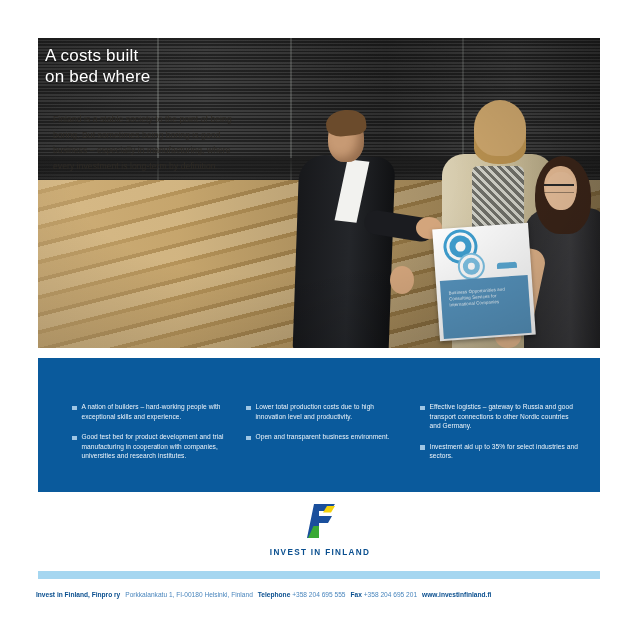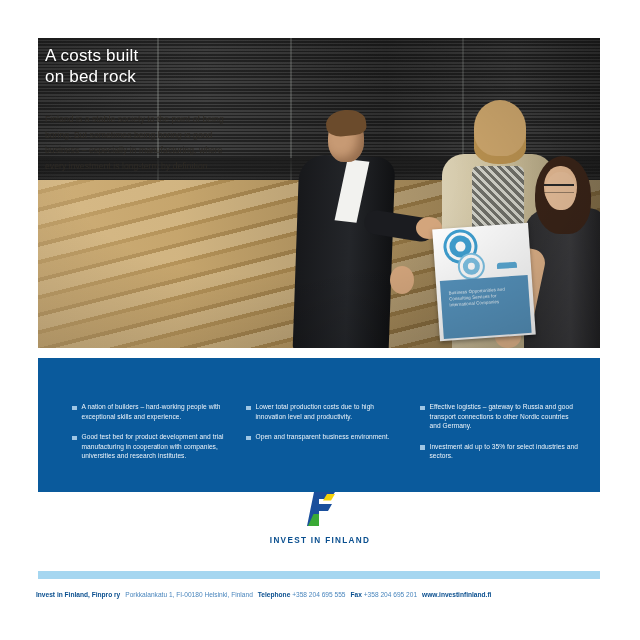--- a/index.html
+++ b/index.html
@@ -289,21 +289,21 @@
   .hero-title {
     color: #ffffff;
     font-size: 17px;
     line-height: 21px;
     font-weight: 400;
     letter-spacing: 0.2px;
     text-shadow: 0 1px 2px rgba(0,0,0,0.55);
     margin: 0;
   }
   .hero-para {
-    margin: 0;
+    margin: 8px;
     color: #2e2a24;
     font-size: 8.6px;
     line-height: 15.6px;
     letter-spacing: 0.05px;
   }
   .hero-para.first { margin-top: 25px; }
   .hero-para.second { margin-top: 15px; }
 
   
   .panel {
@@ -347,21 +347,21 @@
     color: #eef5fb;
     font-size: 6.6px;
     line-height: 9.6px;
     letter-spacing: 0.05px;
   }
 
   
   .logo-block {
     position: absolute;
     left: 0; right: 0;
-    top: 492px;
+    top: 504px;
     text-align: center;
   }
   .logo-mark {
     width: 38px;
     height: 34px;
     margin: 0 auto;
   }
   .logo-word {
     margin-top: 6px;
     color: #0a4f8f;
@@ -447,21 +447,21 @@
         <div class="board-panel-txt">Business Opportunities and Consulting Services for International Companies</div>
       </div>
     </div>
 
     <div class="hero-vignette"></div>
   </div>
 
   <div class="hero-copy">
     <h1 class="hero-title">
       <span>A costs built</span><br>
-      <span>on bed rock</span>
+      <span>on bed where</span>
     </h1>
     <p class="hero-para first">Finland is a stable society to the point of being boring. But sometimes being boring is good business – especially in manufacturing, where every investment is long-term by definition.</p>
   </div>
 
   <div class="panel">
     <div class="panel-cols">
 
       <div class="panel-col">
         <div class="bullet-item">
           <span class="bullet-sq"></span>

